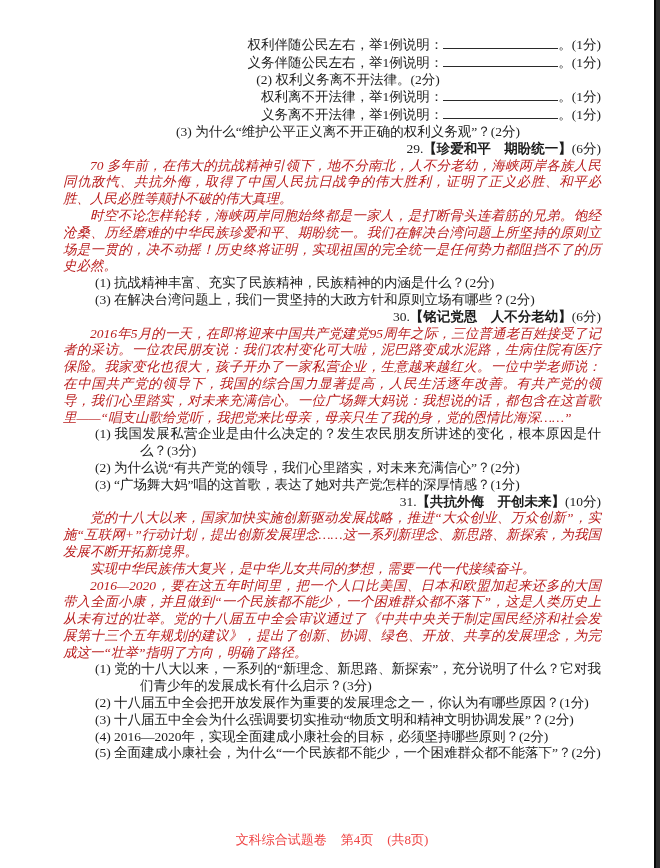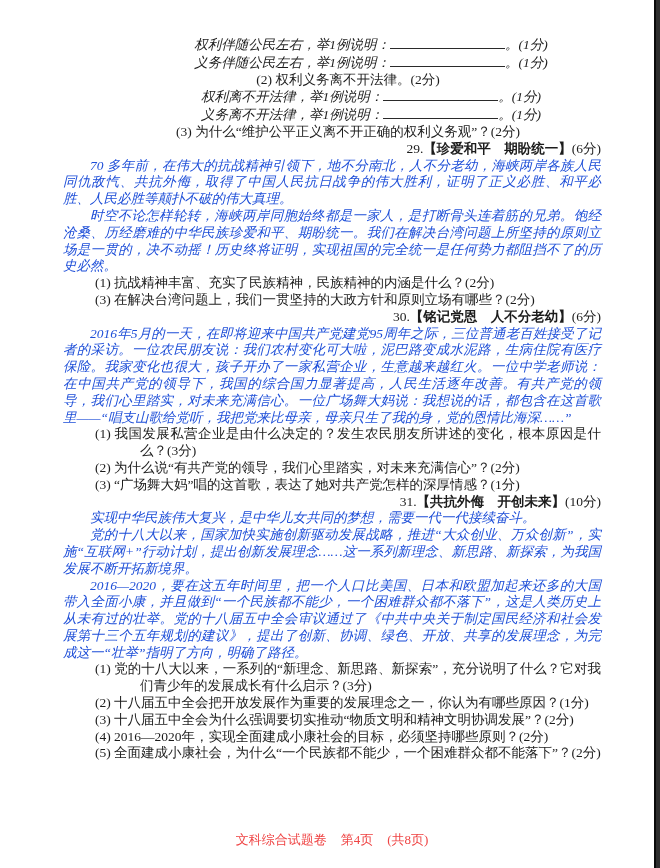--- a/index.html
+++ b/index.html
@@ -7,24 +7,24 @@
     width:660px; height:868px; position:relative; overflow:hidden;
     background:#ffffff; color:#1c1c1c;
     font-family:"Liberation Serif","DejaVu Serif",serif;
   }
   .scan-edge-dark { position:absolute; top:0; right:0; width:4px; height:868px; background:#2e2e2e; }
   .scan-edge-line { position:absolute; top:0; right:4px; width:2px; height:868px; background:#0a0a0a; }
   .content {
     position:absolute; left:63px; top:36px; width:538px;
     font-size:13.5px; line-height:16.8px; text-align:justify;
   }
-  .fill-line { padding-left:78px; text-align:center; white-space:nowrap;font-style:italic; }
+  .fill-line { padding-left:78px; text-align:right; white-space:nowrap; }
   .sub-line  { padding-left:32px; text-align:center; }
   .q-item    { padding-left:77px; text-indent:-45px; }
-  .material  { text-indent:2em; font-style:italic; color:#1d4ed8; }
+  .material  { text-indent:2em; font-style:italic; color:#b91c1c; }
   .sec-head  { text-align:right; }
   .sec-title { font-family:"Liberation Sans","DejaVu Sans",sans-serif; font-weight:bold; }
   .blank {
     display:inline-block; width:115px; height:12px;
     border-bottom:1px solid #2a2a2a; vertical-align:baseline;
   }
   .footer {
     position:absolute; left:63px; top:831px; width:538px;
     text-align:center; font-size:13px; color:#ef4444;
   }
@@ -51,22 +51,22 @@
   <div class="q-item">(1) 抗战精神丰富、充实了民族精神，民族精神的内涵是什么？(2分)</div>
   <div class="q-item">(3) 在解决台湾问题上，我们一贯坚持的大政方针和原则立场有哪些？(2分)</div>
 
   <div class="sec-head"><span>30.</span><span class="sec-title">【铭记党恩　人不分老幼】</span><span>(6分)</span></div>
   <div class="material">2016年5月的一天，在即将迎来中国共产党建党95周年之际，三位普通老百姓接受了记者的采访。一位农民朋友说：我们农村变化可大啦，泥巴路变成水泥路，生病住院有医疗保险。我家变化也很大，孩子开办了一家私营企业，生意越来越红火。一位中学老师说：在中国共产党的领导下，我国的综合国力显著提高，人民生活逐年改善。有共产党的领导，我们心里踏实，对未来充满信心。一位广场舞大妈说：我想说的话，都包含在这首歌里——“唱支山歌给党听，我把党来比母亲，母亲只生了我的身，党的恩情比海深……”</div>
   <div class="q-item">(1) 我国发展私营企业是由什么决定的？发生农民朋友所讲述的变化，根本原因是什么？(3分)</div>
   <div class="q-item">(2) 为什么说“有共产党的领导，我们心里踏实，对未来充满信心”？(2分)</div>
   <div class="q-item">(3) “广场舞大妈”唱的这首歌，表达了她对共产党怎样的深厚情感？(1分)</div>
 
   <div class="sec-head"><span>31.</span><span class="sec-title">【共抗外侮　开创未来】</span><span>(10分)</span></div>
+  <div class="material">党的十八大以来，国家加快实施创新驱动发展战略，推进“大众创业、万众创新”，实施“互联网+”行动计划，提出创新发展理念……这一系列新理念、新思路、新探索，为我国发展不断开拓新境界。</div>
   <div class="material">实现中华民族伟大复兴，是中华儿女共同的梦想，需要一代一代接续奋斗。</div>
-  <div class="material">党的十八大以来，国家加快实施创新驱动发展战略，推进“大众创业、万众创新”，实施“互联网+”行动计划，提出创新发展理念……这一系列新理念、新思路、新探索，为我国发展不断开拓新境界。</div>
   <div class="material">2016—2020，要在这五年时间里，把一个人口比美国、日本和欧盟加起来还多的大国带入全面小康，并且做到“一个民族都不能少，一个困难群众都不落下”，这是人类历史上从未有过的壮举。党的十八届五中全会审议通过了《中共中央关于制定国民经济和社会发展第十三个五年规划的建议》，提出了创新、协调、绿色、开放、共享的发展理念，为完成这一“壮举”指明了方向，明确了路径。</div>
   <div class="q-item">(1) 党的十八大以来，一系列的“新理念、新思路、新探索”，充分说明了什么？它对我们青少年的发展成长有什么启示？(3分)</div>
   <div class="q-item">(2) 十八届五中全会把开放发展作为重要的发展理念之一，你认为有哪些原因？(1分)</div>
   <div class="q-item">(3) 十八届五中全会为什么强调要切实推动“物质文明和精神文明协调发展”？(2分)</div>
   <div class="q-item">(4) 2016—2020年，实现全面建成小康社会的目标，必须坚持哪些原则？(2分)</div>
   <div class="q-item">(5) 全面建成小康社会，为什么“一个民族都不能少，一个困难群众都不能落下”？(2分)</div>
 
 </div>
 
 <div class="footer">

